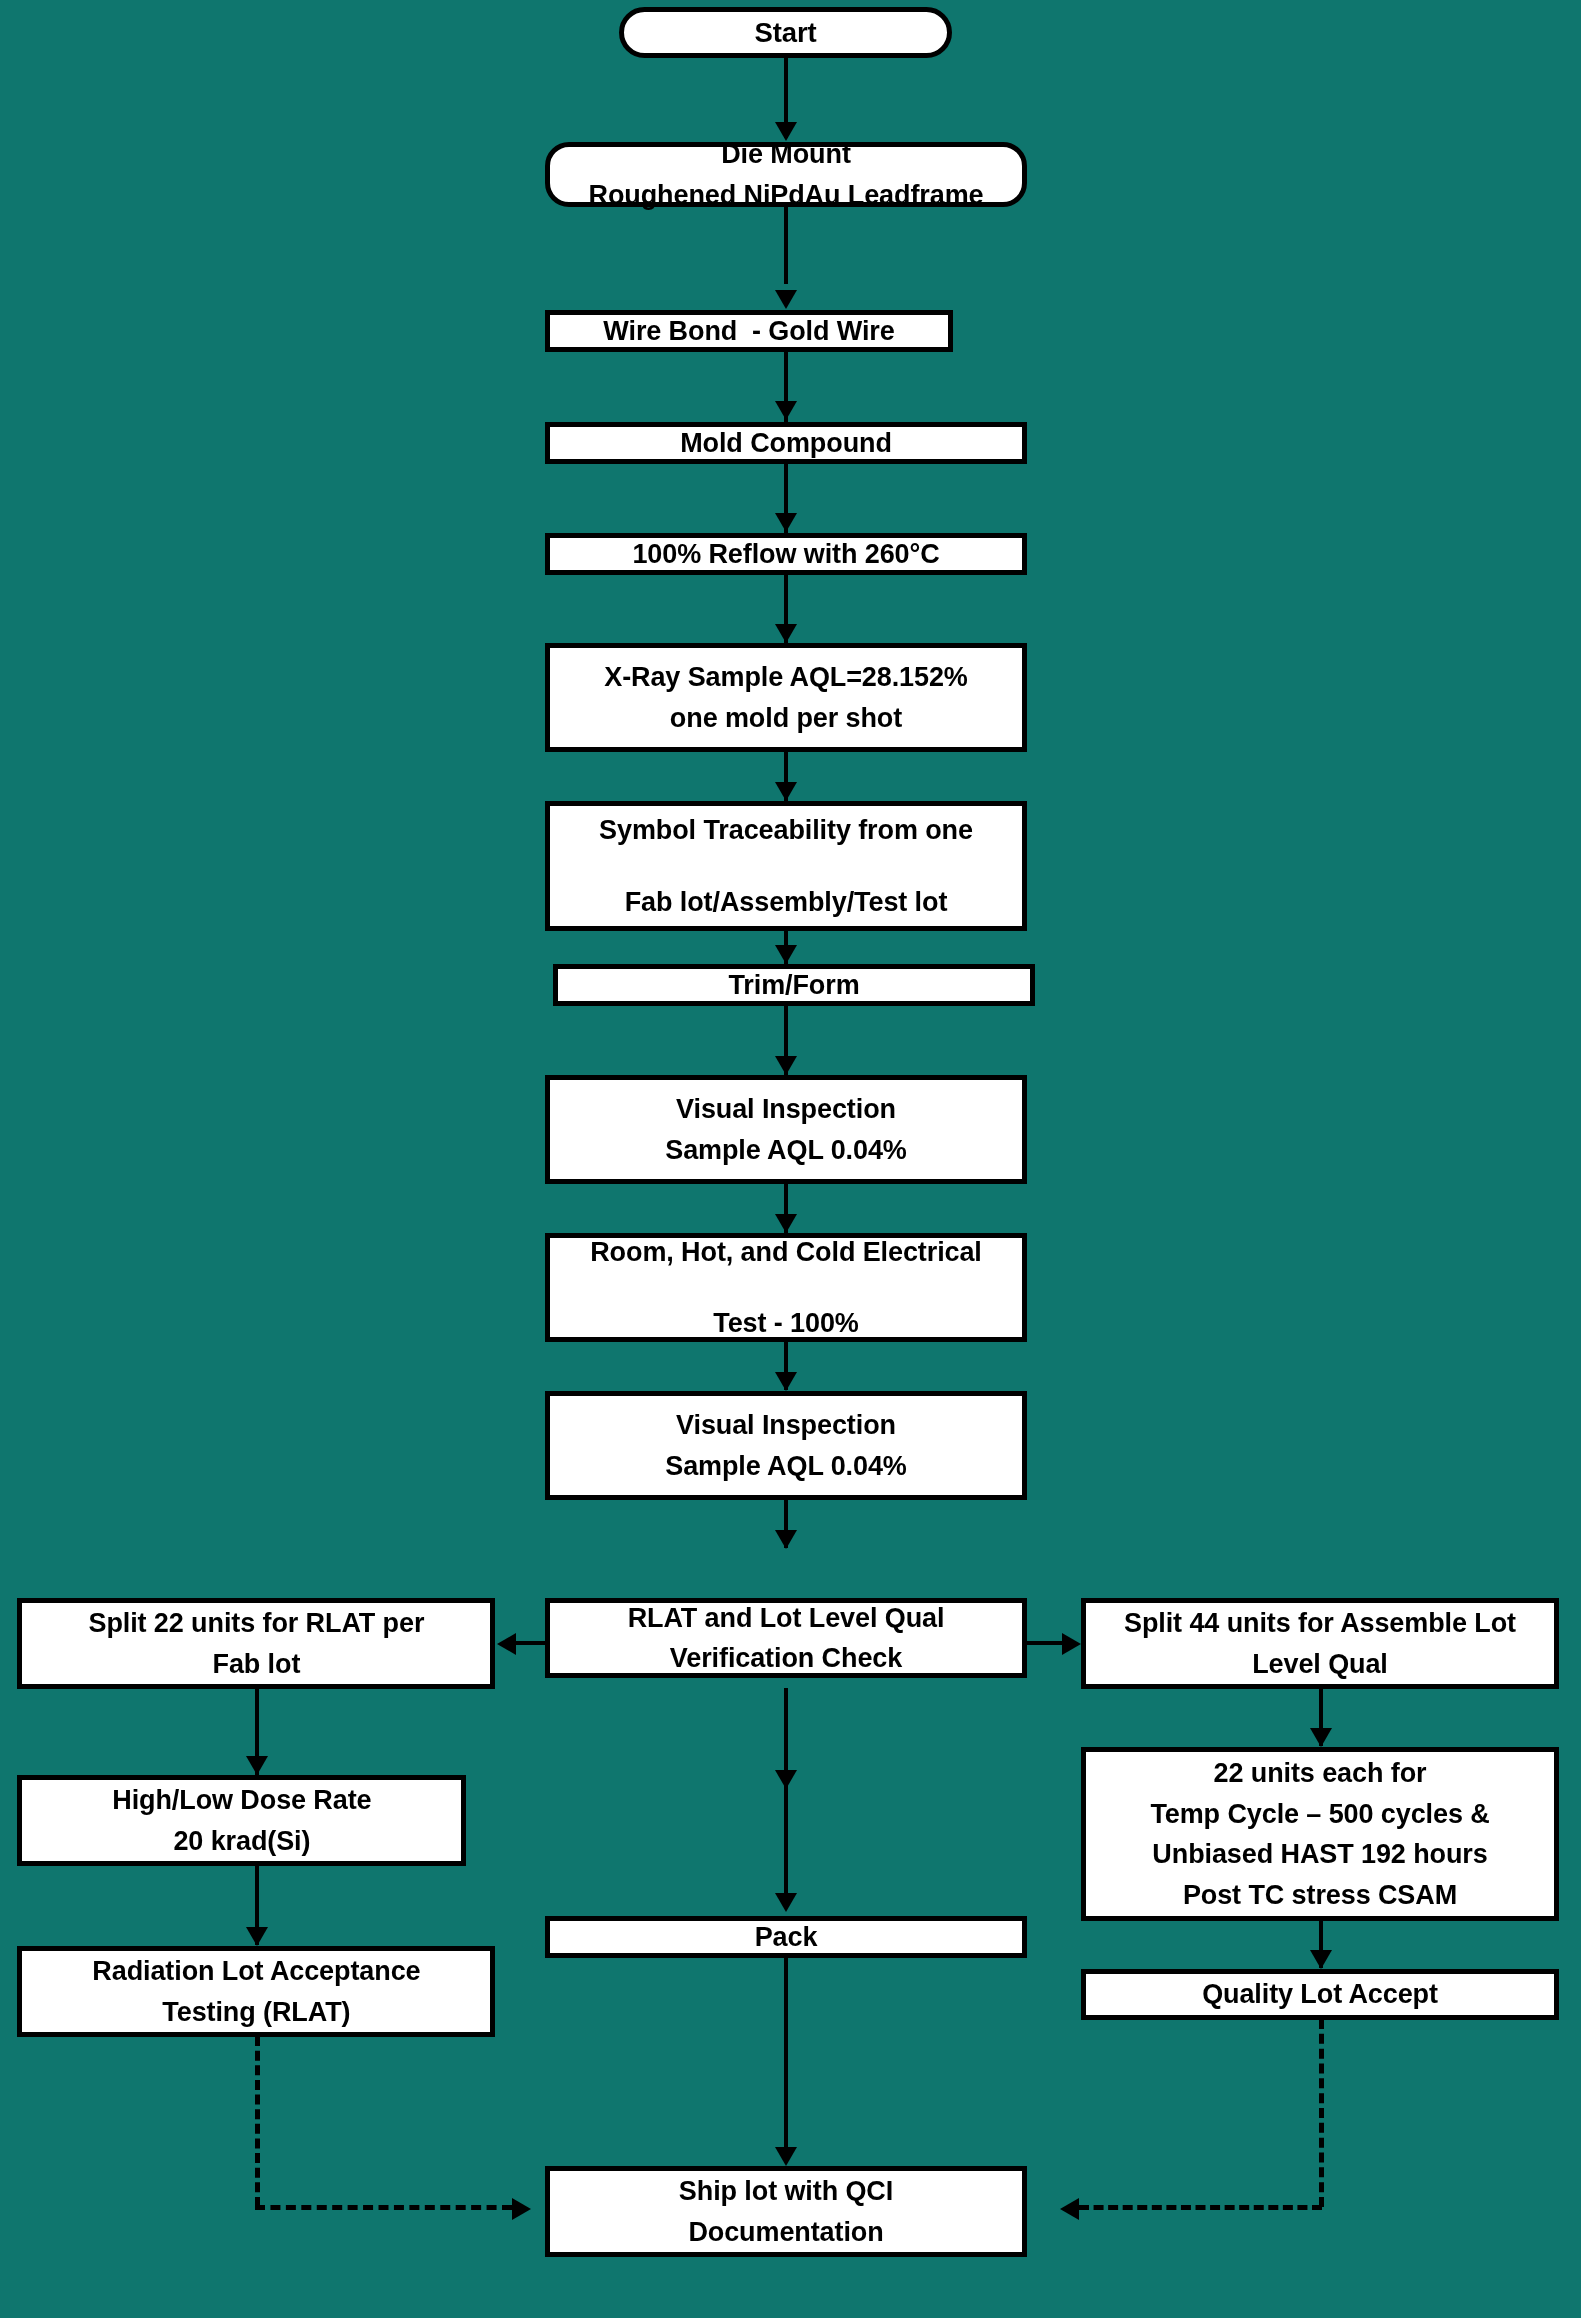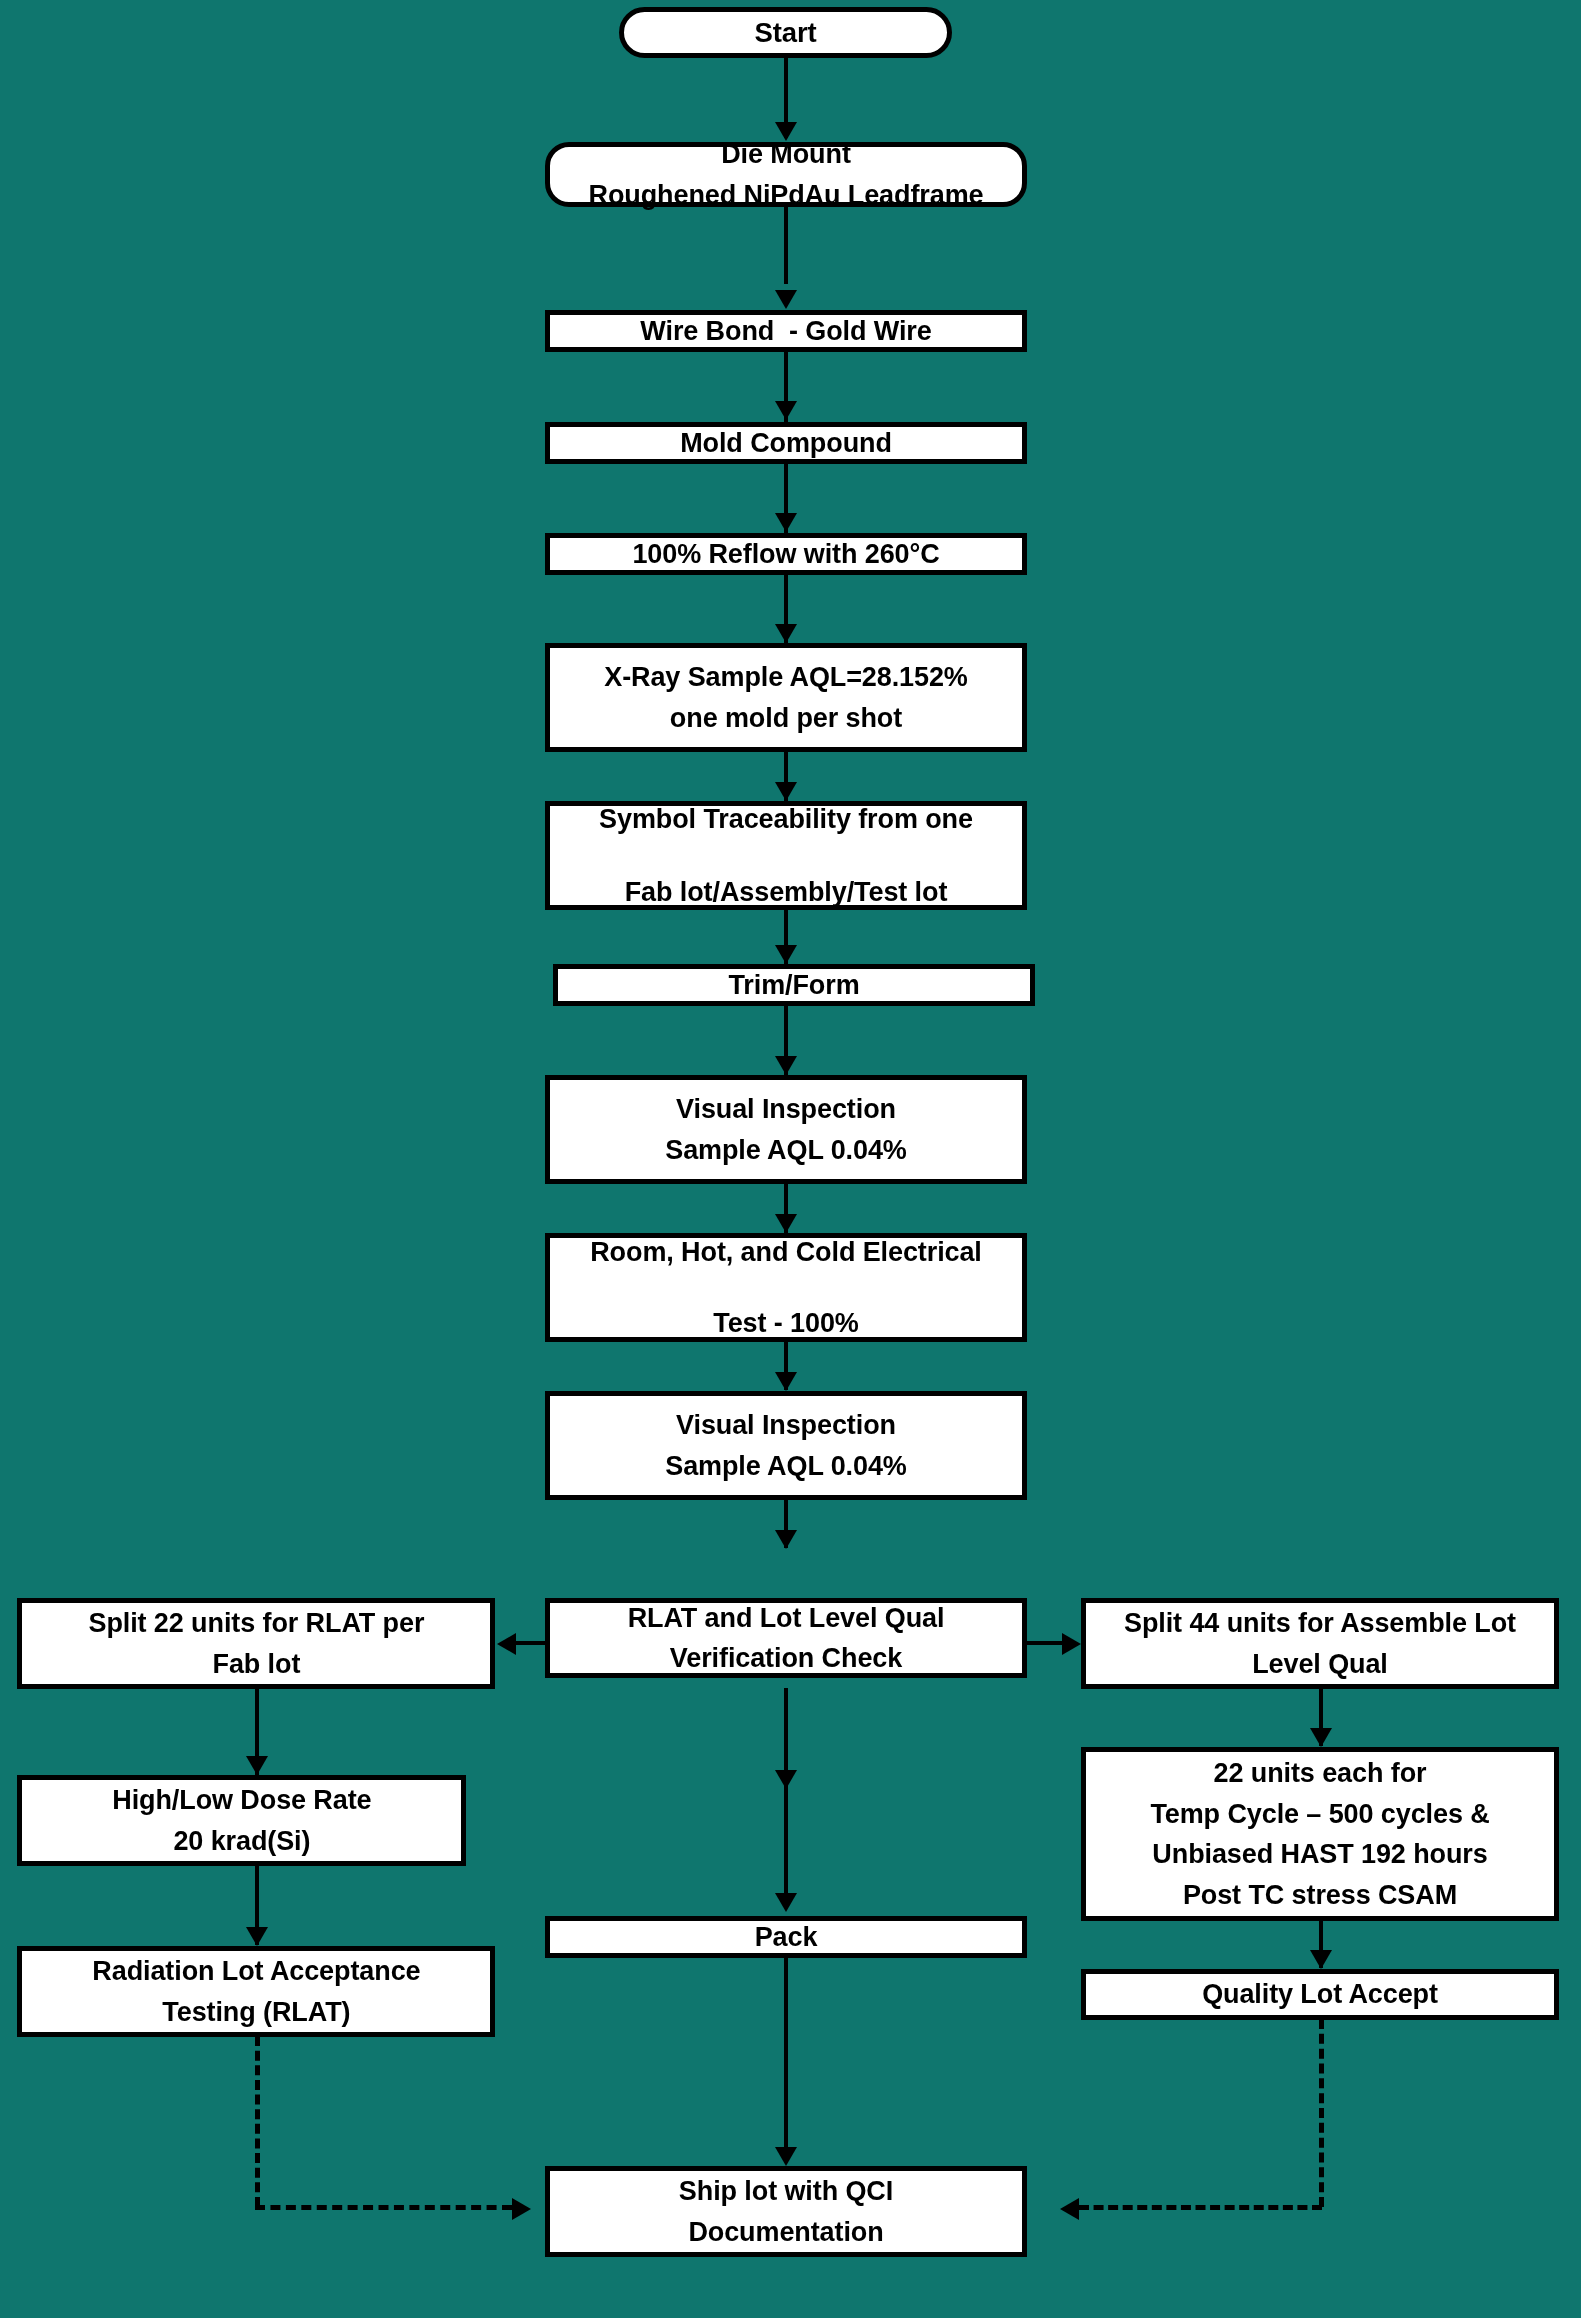--- a/index.html
+++ b/index.html
@@ -112,21 +112,21 @@
   <div class="arrow-d" style="left:775px; top:122px;"></div>
   <div class="vline" style="left:784px; top:58px; height:80px;"></div>
 
   <div class="node" style="left:545px; top:142px; width:482px; height:65px;border-radius:24px;">
     <span class="ln">Die Mount</span>
     <span class="ln">Roughened NiPdAu Leadframe</span>
   </div>
   <div class="vline" style="left:784px; top:207px; height:77px;"></div>
   <div class="arrow-d" style="left:775px; top:290px;"></div>
 
-  <div class="node" style="left:545px; top:310px; width:482px; height:42px;">
+  <div class="node" style="left:545px; top:310px; width:408px; height:42px;">
     <span class="ln">Wire Bond  - Gold Wire</span>
   </div>
   <div class="vline" style="left:784px; top:352px; height:70px;"></div>
   <div class="arrow-d" style="left:775px; top:401px;"></div>
 
   <div class="node" style="left:545px; top:422px; width:482px; height:42px;">
     <span class="ln">Mold Compound</span>
   </div>
   <div class="vline" style="left:784px; top:464px; height:70px;"></div>
   <div class="arrow-d" style="left:775px; top:513px;"></div>
@@ -137,21 +137,21 @@
   <div class="vline" style="left:784px; top:575px; height:70px;"></div>
   <div class="arrow-d" style="left:775px; top:624px;"></div>
 
   <div class="node" style="left:545px; top:643px; width:482px; height:109px;">
     <span class="ln">X-Ray Sample AQL=28.152%</span>
     <span class="ln">one mold per shot</span>
   </div>
   <div class="vline" style="left:784px; top:752px; height:49px;"></div>
   <div class="arrow-d" style="left:775px; top:782px;"></div>
 
-  <div class="node" style="left:545px; top:801px; width:482px; height:109px;gap:32px;">
+  <div class="node" style="left:545px; top:801px; width:482px; height:130px;gap:32px;">
     <span class="ln">Symbol Traceability from one</span>
     <span class="ln">Fab lot/Assembly/Test lot</span>
   </div>
   <div class="vline" style="left:784px; top:910px; height:54px;"></div>
   <div class="arrow-d" style="left:775px; top:945px;"></div>
 
   <div class="node" style="left:545px; top:964px; width:482px; height:42px;margin-left:8px;">
     <span class="ln">Trim/Form</span>
   </div>
   <div class="vline" style="left:784px; top:1006px; height:70px;"></div>

